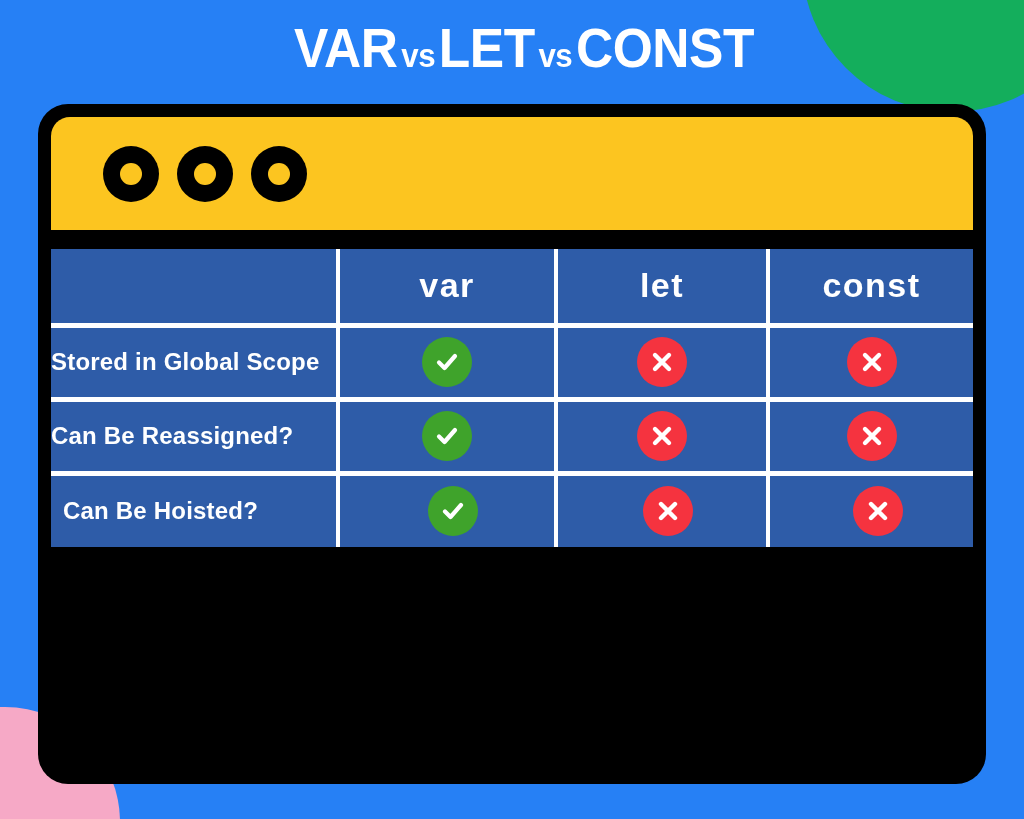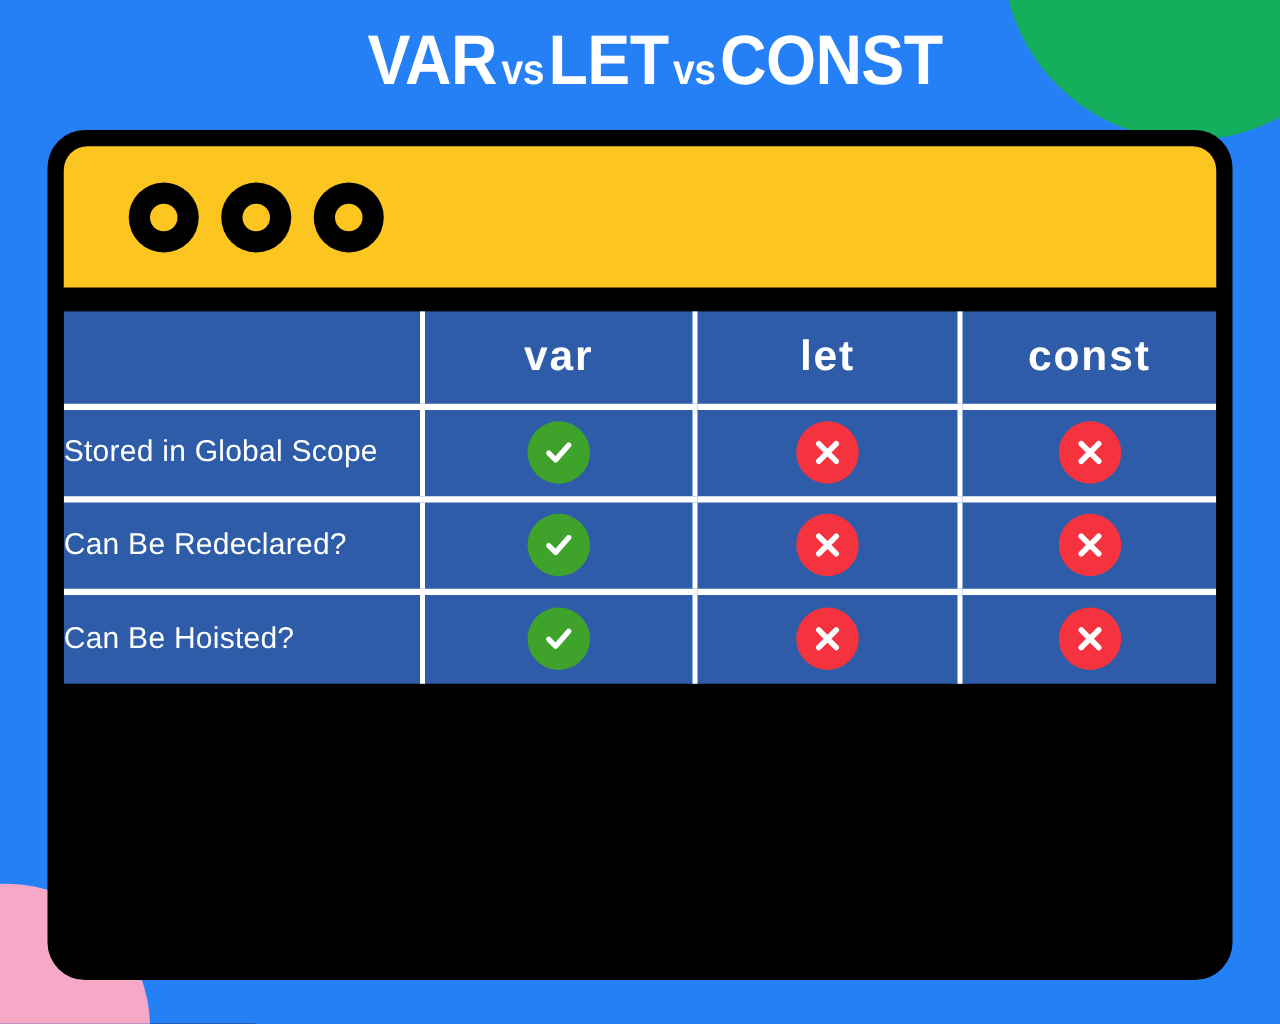--- a/index.html
+++ b/index.html
@@ -130,20 +130,21 @@
     box-sizing: border-box;
     padding: 0;
     height: 74px;
     vertical-align: middle;
   }
   table.cmp td:last-child, table.cmp th:last-child {
     border-right: none;
   }
   table.cmp tr:last-child td {
     border-bottom: none;
+    padding-left: 12px;
   }
 
   col.c-label { width: 287px; }
   col.c-var   { width: 218px; }
   col.c-let   { width: 212px; }
   col.c-const { width: 205px; }
 
   table.cmp thead th {
     height: 76px;
     color: #ffffff;
@@ -151,21 +152,21 @@
     font-weight: bold;
     font-size: 34px;
     letter-spacing: 1.5px;
     text-align: center;
   }
   table.cmp thead th.blank { border-right: 4px solid #ffffff; }
 
   td.rowlabel {
     color: #ffffff;
     font-size: 24px;
-    font-weight: normal;
+    font-weight: bold;
     text-align: left;
     padding-left: 14px;
     letter-spacing: 0.2px;
   }
 
   td.mark { text-align: center; }
 
   .badge {
     display: inline-flex;
     align-items: center;
@@ -228,21 +229,21 @@
                   <path d="M6 6 L20 20 M20 6 L6 20" fill="none" stroke="#ffffff" stroke-width="4.4" stroke-linecap="round"></path>
                 </svg>
               </span></td>
             <td class="mark"><span class="badge no">
                 <svg width="26" height="26" viewBox="0 0 26 26">
                   <path d="M6 6 L20 20 M20 6 L6 20" fill="none" stroke="#ffffff" stroke-width="4.4" stroke-linecap="round"></path>
                 </svg>
               </span></td>
           </tr>
           <tr>
-            <td class="rowlabel">Can Be Redeclared?</td>
+            <td class="rowlabel">Can Be Reassigned?</td>
             <td class="mark"><span class="badge yes">
                 <svg width="28" height="28" viewBox="0 0 28 28">
                   <path d="M6 14.5 L11.5 20 L22 8" fill="none" stroke="#ffffff" stroke-width="4.2" stroke-linecap="round" stroke-linejoin="round"></path>
                 </svg>
               </span></td>
             <td class="mark"><span class="badge no">
                 <svg width="26" height="26" viewBox="0 0 26 26">
                   <path d="M6 6 L20 20 M20 6 L6 20" fill="none" stroke="#ffffff" stroke-width="4.4" stroke-linecap="round"></path>
                 </svg>
               </span></td>

